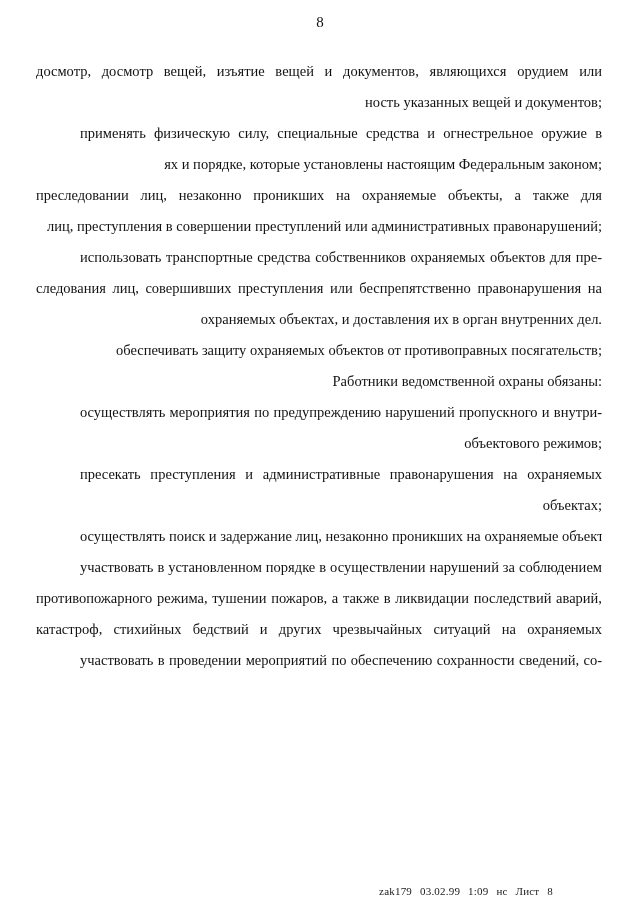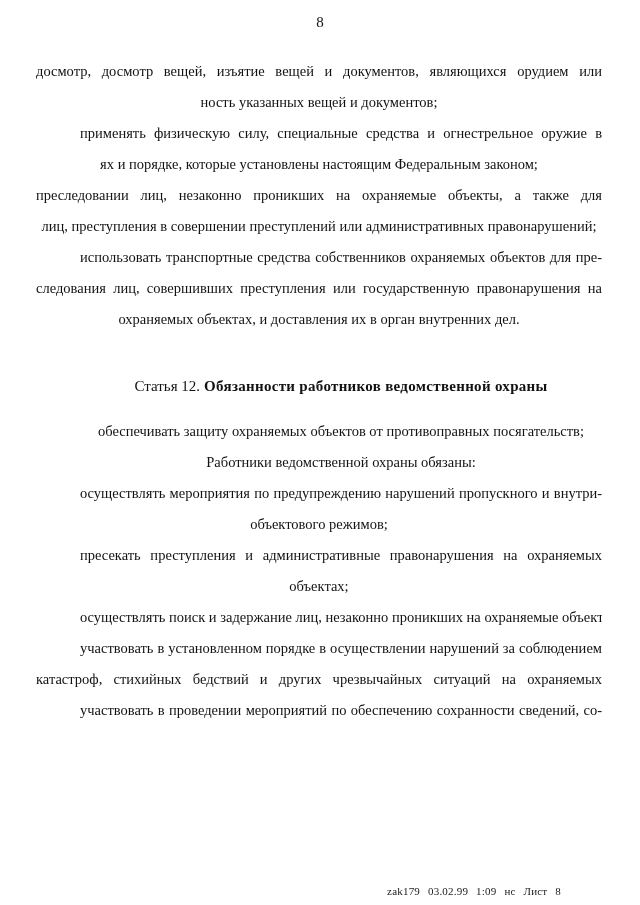--- a/index.html
+++ b/index.html
@@ -22,39 +22,39 @@
   }
   .content {
     margin: 11px 38px 0 36px; 
   }
   .line {
     font-size: 14.5px;
     line-height: 31px;
     height: 31px;
     overflow: hidden;
     white-space: nowrap;
-    text-align: center;
+    text-align: right;
   }
   .line.justify {
     white-space: normal;
     text-align: justify;
     text-align-last: justify;
     text-justify: inter-word;
   }
   .line.indent { padding-left: 44px; }
   .line.heading {
     margin-top: 36px;
     margin-bottom: 14px;
     font-size: 15px;
     white-space: nowrap;
   }
   .line.heading .heading-bold { font-weight: bold; letter-spacing: 0.3px; }
   .footer {
     position: absolute;
-    right: 79px;
+    right: 87px;
     bottom: 8px;
     font-size: 11px;
     word-spacing: 5px;
     letter-spacing: 0.2px;
     color: #1a1a1a;
   }
 </style>
 </head>
 <body>
 
@@ -63,29 +63,29 @@
 
   <div class="content">
 
   <div class="line justify">досмотр, досмотр вещей, изъятие вещей и документов, являющихся орудием или непосред-</div>
       <div class="line">ность указанных вещей и документов;</div>
       <div class="line indent justify">применять физическую силу, специальные средства и огнестрельное оружие в случа-</div>
       <div class="line">ях и порядке, которые установлены настоящим Федеральным законом;</div>
       <div class="line justify">преследовании лиц, незаконно проникших на охраняемые объекты, а также для задержания</div>
       <div class="line">лиц, преступления в совершении преступлений или административных правонарушений;</div>
       <div class="line indent justify">использовать транспортные средства собственников охраняемых объектов для пре-</div>
-      <div class="line justify">следования лиц, совершивших преступления или государственную правонарушения на</div>
+      <div class="line justify">следования лиц, совершивших преступления или беспрепятственно правонарушения на</div>
       <div class="line">охраняемых объектах, и доставления их в орган внутренних дел.</div>
-      <div class="line indent heading"><span>Статья 12.</span><span class="heading-bold"> Обязанности работников ведомственной охраны</span></div>
       <div class="line indent">обеспечивать защиту охраняемых объектов от противоправных посягательств;</div>
       <div class="line indent">Работники ведомственной охраны обязаны:</div>
       <div class="line indent justify">осуществлять мероприятия по предупреждению нарушений пропускного и внутри-</div>
       <div class="line">объектового режимов;</div>
       <div class="line indent justify">пресекать преступления и административные правонарушения на охраняемых</div>
       <div class="line">объектах;</div>
       <div class="line indent">осуществлять поиск и задержание лиц, незаконно проникших на охраняемые объекты;</div>
       <div class="line indent justify">участвовать в установленном порядке в осуществлении нарушений за соблюдением</div>
+      <div class="line justify">противопожарного режима, тушении пожаров, а также в ликвидации последствий аварий,</div>
       <div class="line justify">катастроф, стихийных бедствий и других чрезвычайных ситуаций на охраняемых объектах;</div>
       <div class="line indent justify">участвовать в проведении мероприятий по обеспечению сохранности сведений, со-</div>
     </div>
 
   <div class="footer">zak179 03.02.99 1:09 нс Лист 8</div>
 </div>
 
 </body></html>

